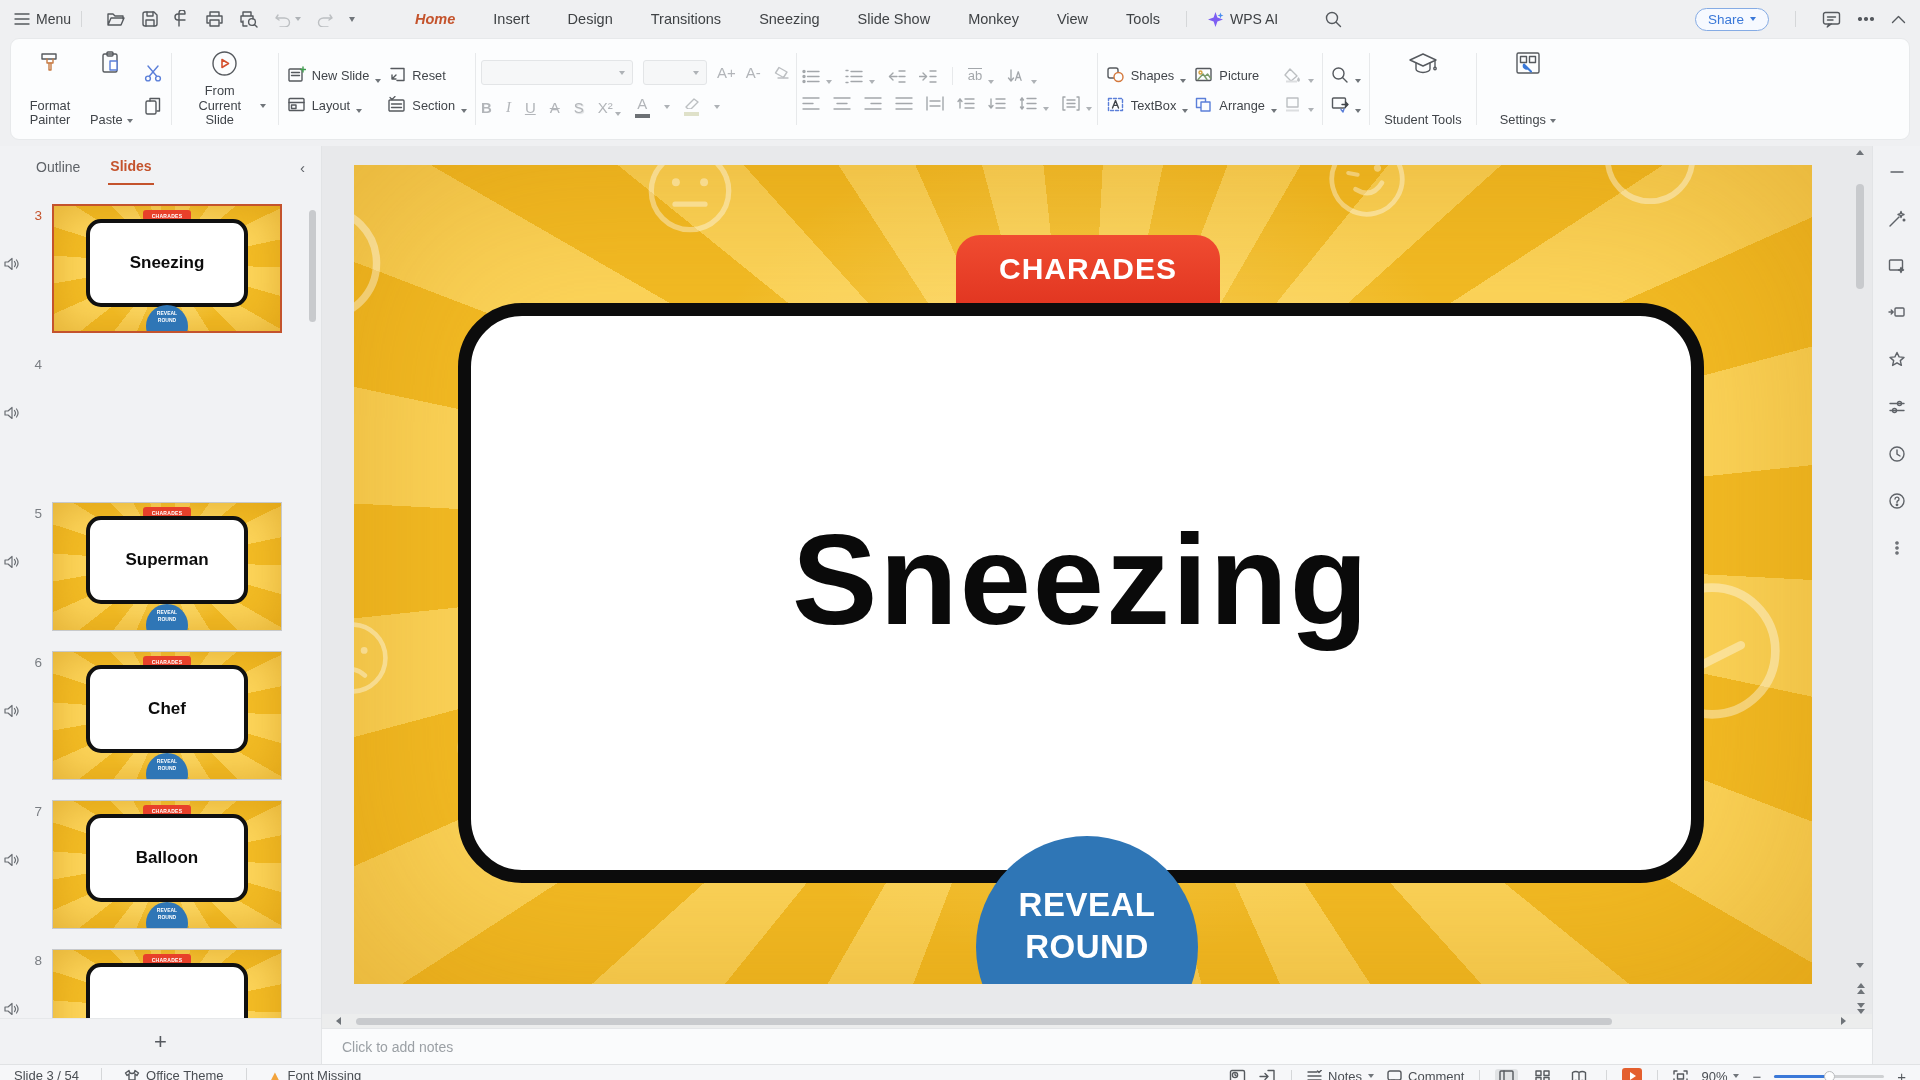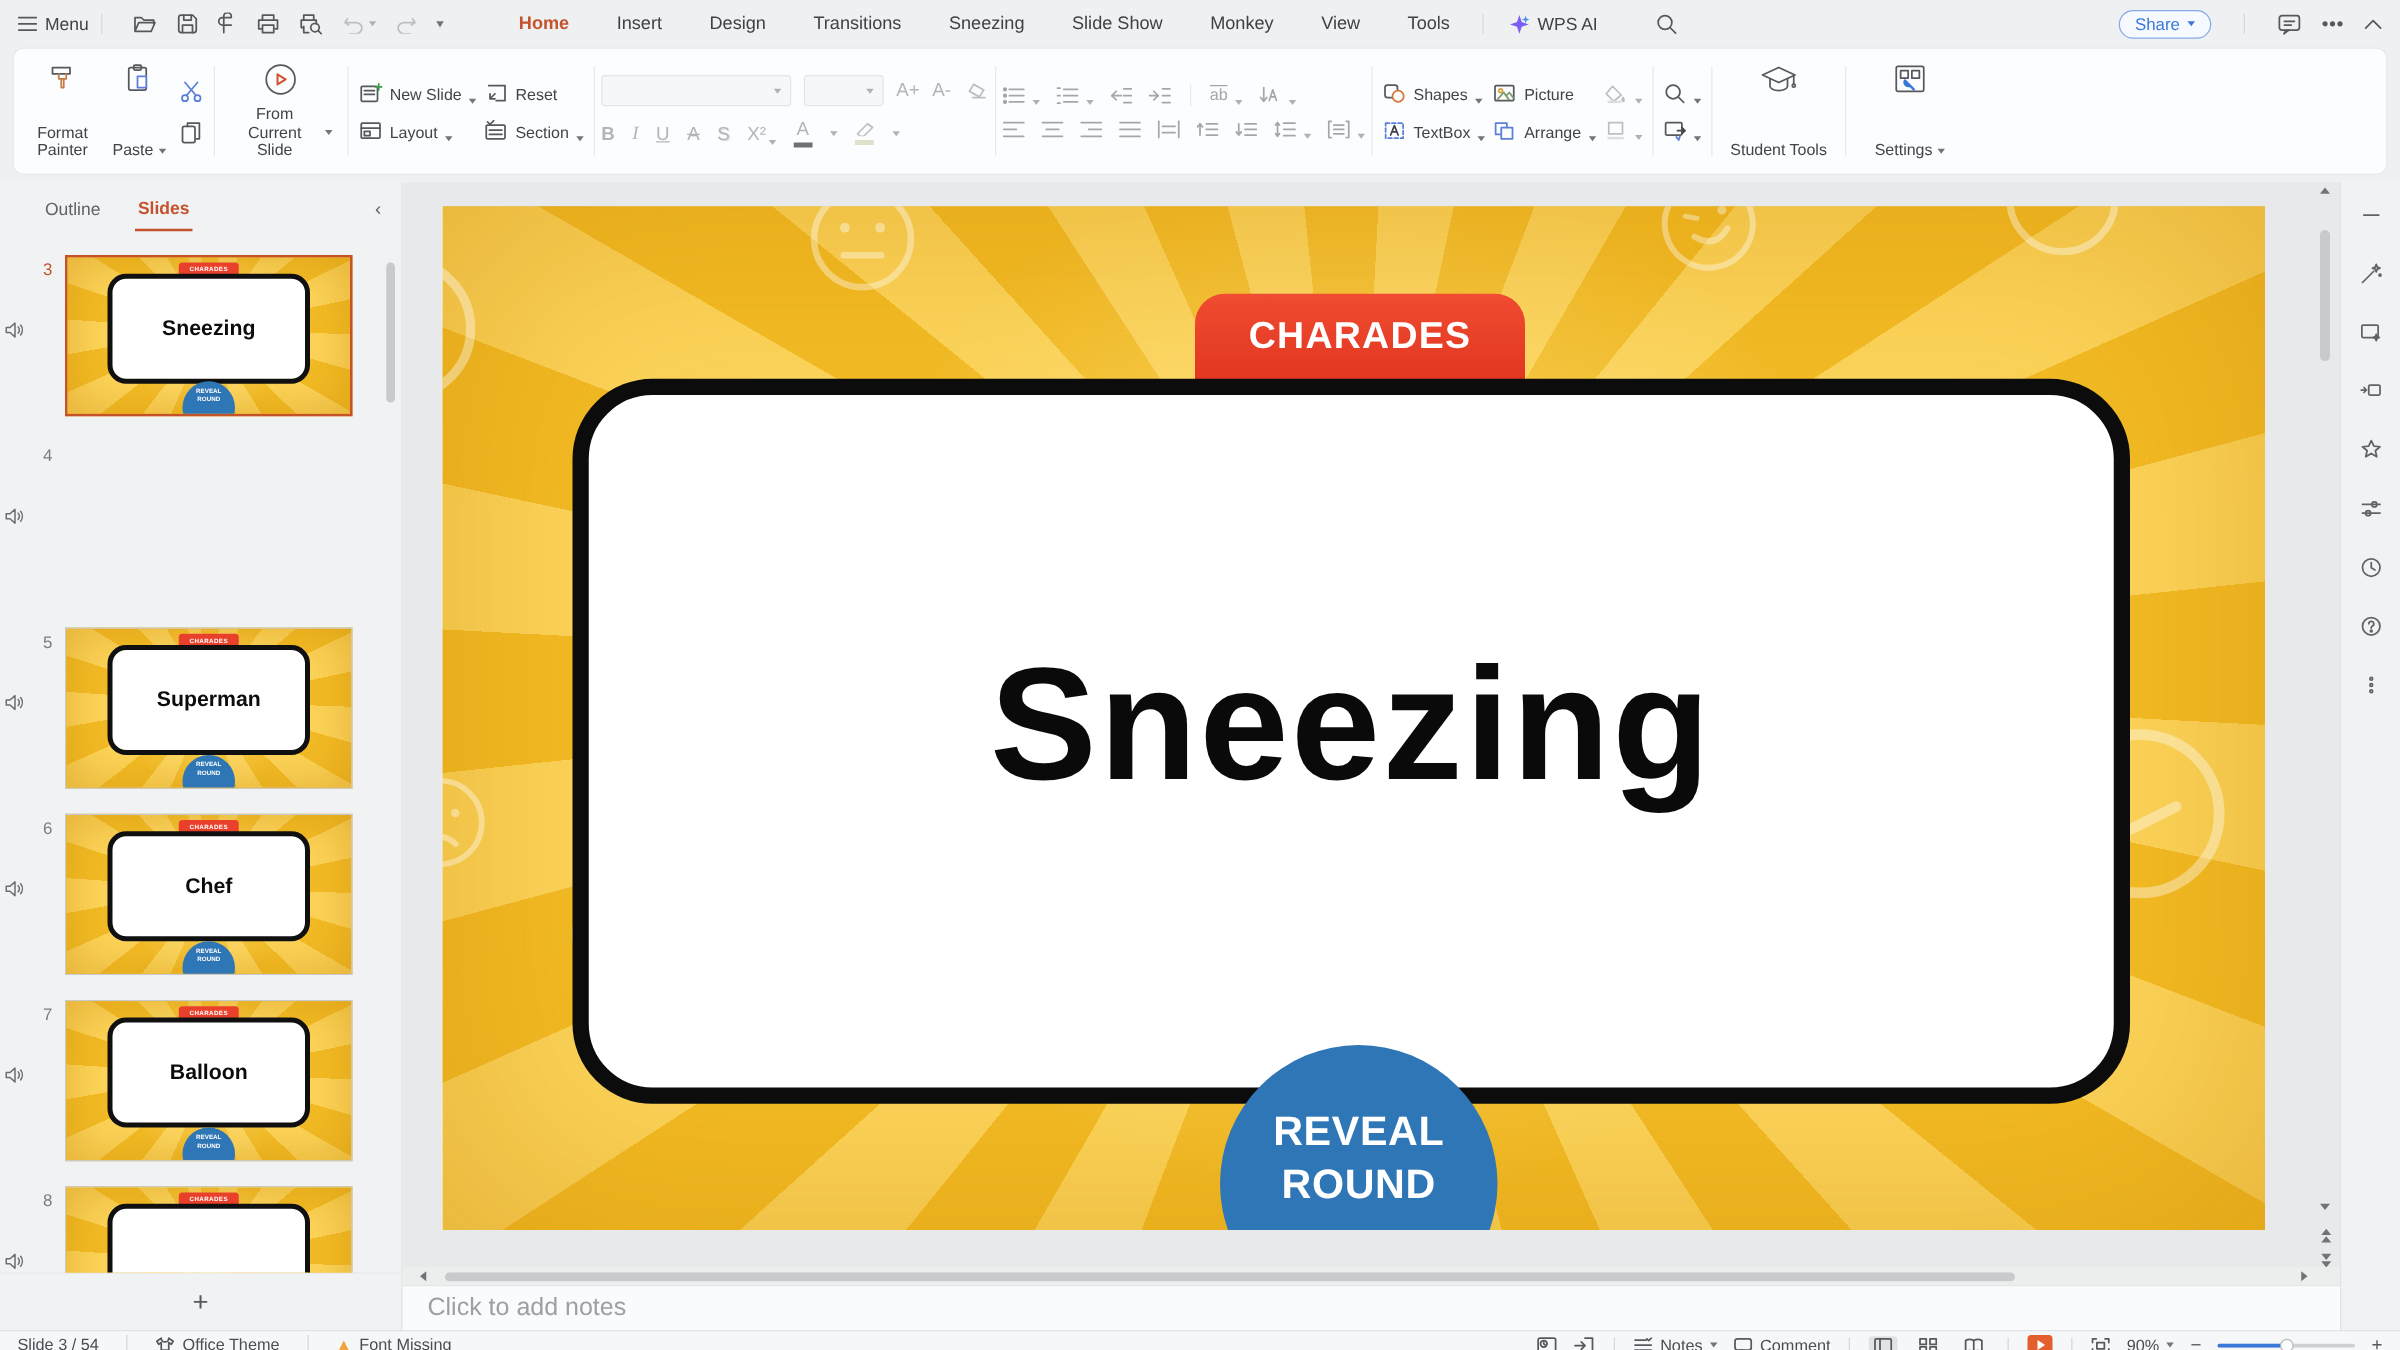--- a/index.html
+++ b/index.html
@@ -8,21 +8,21 @@
 
   
   .titlebar { height:38px; display:flex; align-items:center; padding:0 14px; background:#eff0f2; }
   .tb-item { display:flex; align-items:center; gap:6px; font-size:14px; color:#3f4245; cursor:default; }
   .tb-icons { display:flex; align-items:center; gap:15px; margin-left:14px; }
   .vsep { width:1px; height:16px; background:#d5d7d9; margin:0 10px; }
   .i { stroke:#55595e; fill:none; stroke-width:1.4; stroke-linecap:round; stroke-linejoin:round; }
   .i.dis { stroke:#bcbfc2; }
   .tabs { display:flex; align-items:center; gap:38px; margin-left:60px; font-size:14.5px; }
   .tab { color:#3f4245; cursor:pointer; }
-  .tab.active { color:#c4532c; font-weight:bold; }
+  .tab.active { color:#c4532c; font-weight:bold;font-style:italic; }
   .tb-right { margin-left:auto; display:flex; align-items:center; gap:16px; }
   .share-btn { display:flex; align-items:center; gap:6px; border:1px solid #85abe4; color:#3a78d8;
     font-size:13.5px; padding:3px 12px; border-radius:15px; background:#f6f9ff; }
   .chev { width:0; height:0; border-left:3.5px solid transparent; border-right:3.5px solid transparent; border-top:4.5px solid #70757a; display:inline-block; }
   .chev.blue { border-top-color:#3a78d8; }
   .chev.lite { border-top-color:#aeb2b6; }
 
   
   .ribbon-zone { padding:0 10px 6px 10px; background:#eff0f2; }
   .ribbon { background:#fcfdfe; border:1px solid #e7e9eb; border-radius:9px; height:102px;
@@ -110,21 +110,21 @@
   .tri.dn { border-top:5px solid #6f7479; }
   .tri.lf { border-top:4.5px solid transparent; border-bottom:4.5px solid transparent; border-right:5px solid #6f7479; border-left:none; }
   .tri.rt { border-top:4.5px solid transparent; border-bottom:4.5px solid transparent; border-left:5px solid #6f7479; border-right:none; }
   .dblarr { display:flex; flex-direction:column; gap:1px; align-items:center; }
   .hscroll { height:14px; position:relative; background:#eceded; }
   .hthumb { position:absolute; top:4px; left:34px; width:1256px; height:7px; background:#c8cacd; border-radius:4px; }
   .harr { position:absolute; top:3px; }
 
   
   .notesbar { height:36px; background:#fafbfc; border-top:1px solid #e4e6e8; display:flex; align-items:center; padding:0 20px; }
-  .notesph { color:#9ba0a5; font-size:20px; }
+  .notesph { color:#9ba0a5; font-size:14px; }
 
   
   .rail { width:48px; background:#f1f2f4; border-left:1px solid #e2e4e6; display:flex; flex-direction:column; align-items:center; padding-top:16px; gap:27px; }
   .rail svg { cursor:pointer; }
 
   
   .statusbar { height:18px; background:#f6f7f9; border-top:1px solid #e0e2e4; display:flex; align-items:flex-start; padding:3px 14px 0 14px; font-size:13px; color:#4a4e53; gap:12px; }
   .st-item { display:flex; align-items:center; gap:6px; white-space:nowrap; }
   .warn { color:#f2a33c; font-size:13px; }
   .st-right { margin-left:auto; display:flex; align-items:center; gap:13px; }

